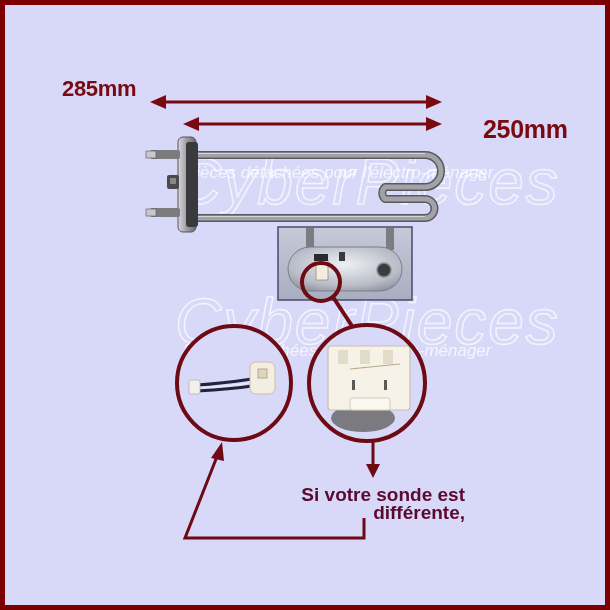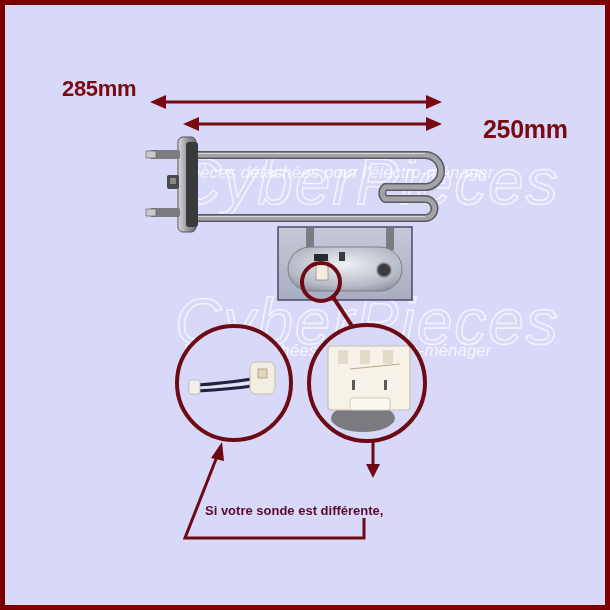--- a/index.html
+++ b/index.html
@@ -10,22 +10,22 @@
     overflow: hidden;
   }
   .txt {
     position: absolute; font-family: "Liberation Sans", sans-serif; font-weight: bold;
     white-space: nowrap; margin: 0;
   }
   .title { left: 167px; top: 31px; font-size: 24px; color: #7a0a12; letter-spacing: 0.1px; }
   .dim1 { left: 57px; top: 71px; font-size: 22px; color: #7a0a12; letter-spacing: -0.3px; }
   .dim2 { left: 448px; top: 110px; font-size: 25px; color: #7a0a12; letter-spacing: -0.3px; margin-left: 30px; }
   .note {
-    left: 200px; top: 481px; width: 260px; text-align: left; font-size: 13px;
-    line-height: 18px; color: #5a0a2e; white-space: normal; margin-top: 16px;
+    left: 200px; top: 481px; width: 260px; text-align: right; font-size: 19px;
+    line-height: 18px; color: #5a0a2e; white-space: normal;
   }
   .note span { display: block; }
   svg.layer { position: absolute; left: -5px; top: -5px; }
   .wm {
     position: absolute; font-family: "Liberation Sans", sans-serif; color: rgba(255,255,255,0.55);
     white-space: nowrap; pointer-events: none;
   }
   .wm-logo { font-size: 64px; font-style: italic; font-weight: normal; letter-spacing: 2px;
     -webkit-text-stroke: 1.5px rgba(255,255,255,0.7); color: transparent; }
   .wm-tag { font-size: 17px; font-style: italic; color: rgba(255,255,255,0.75); }

